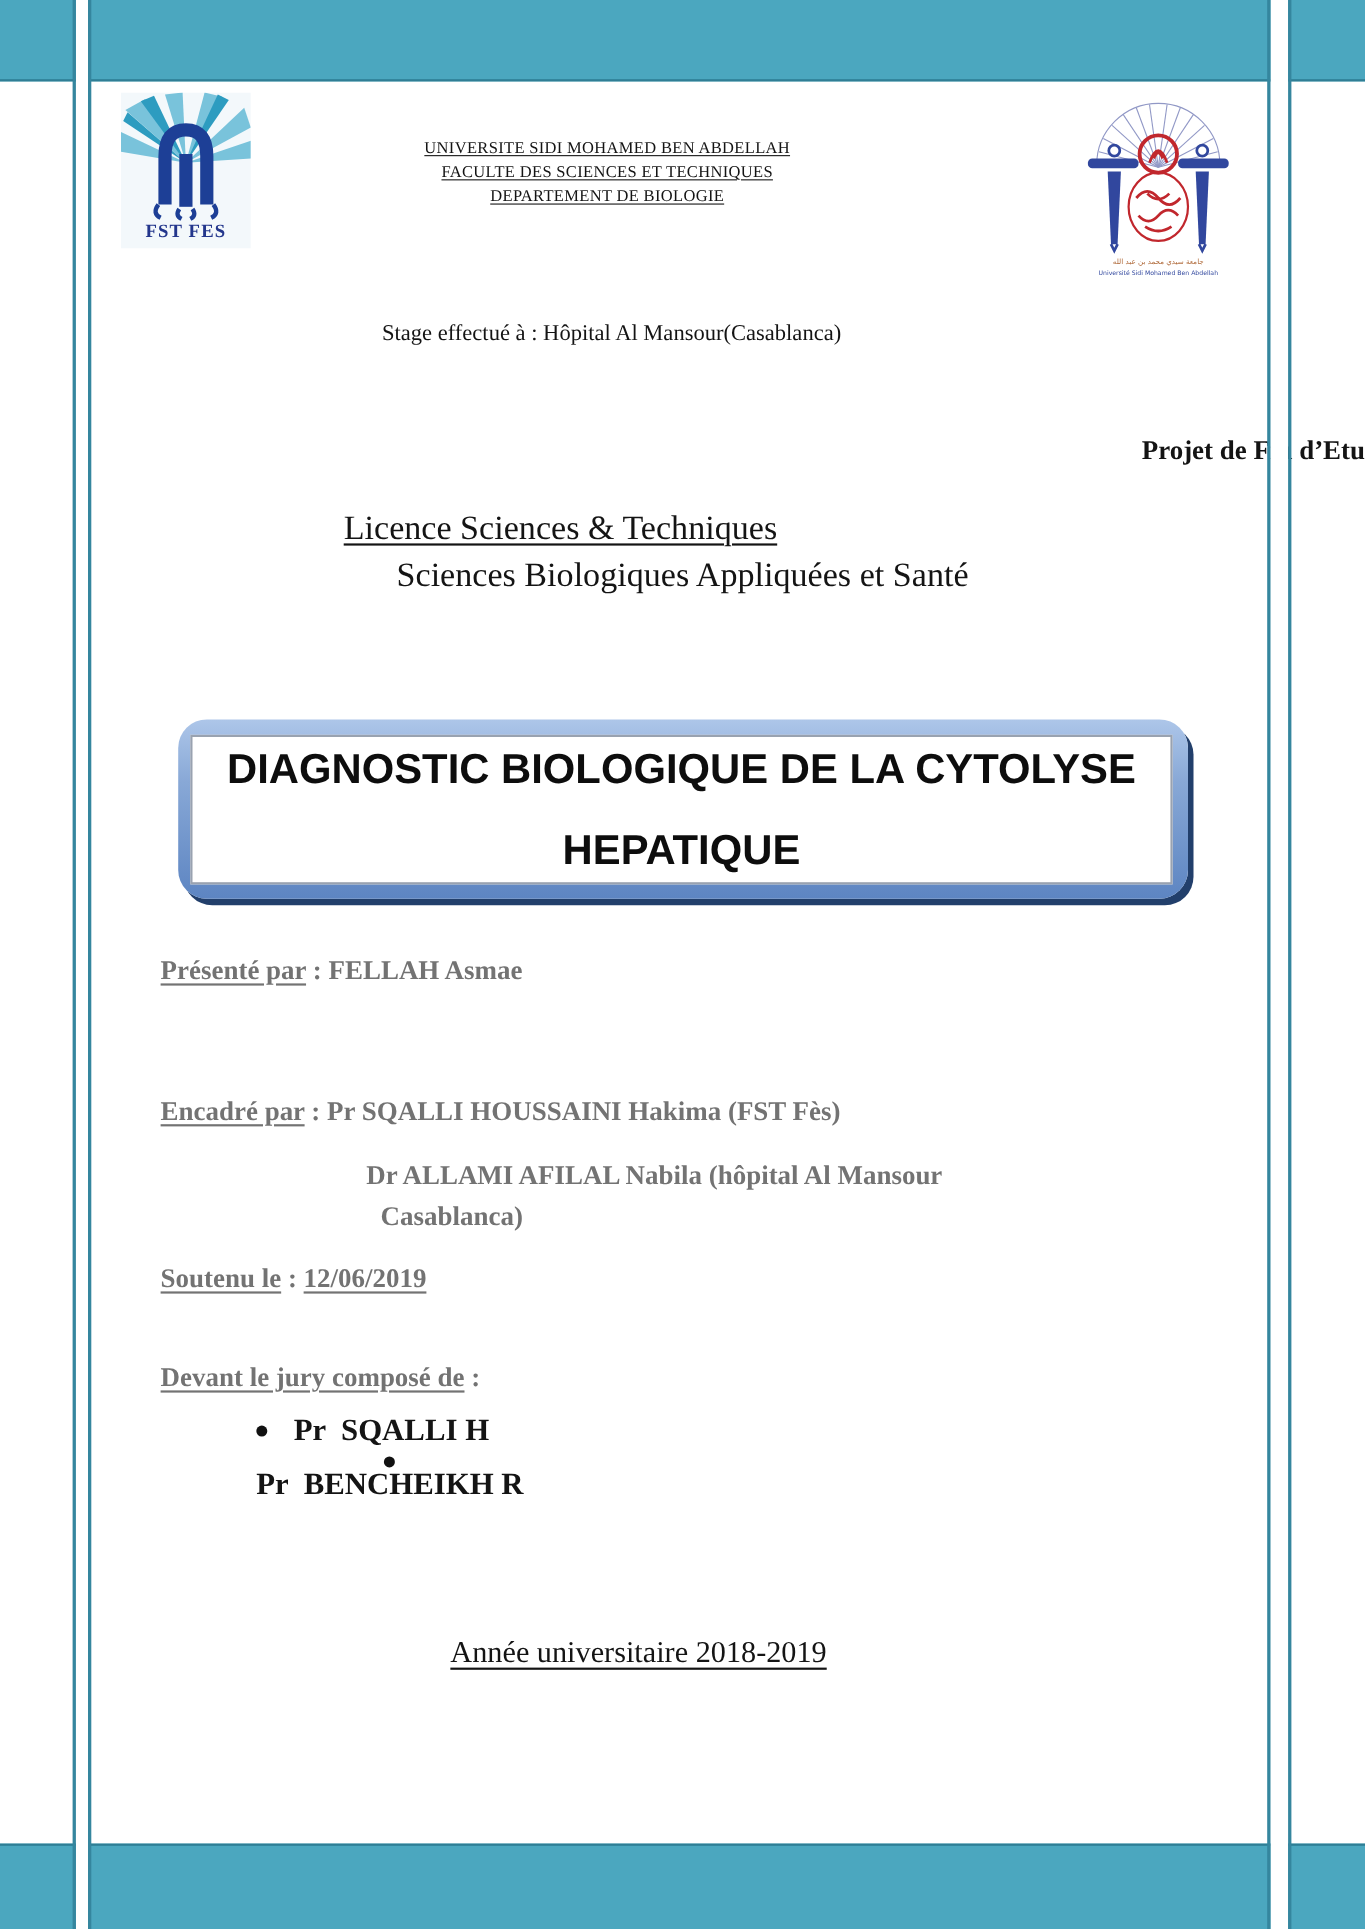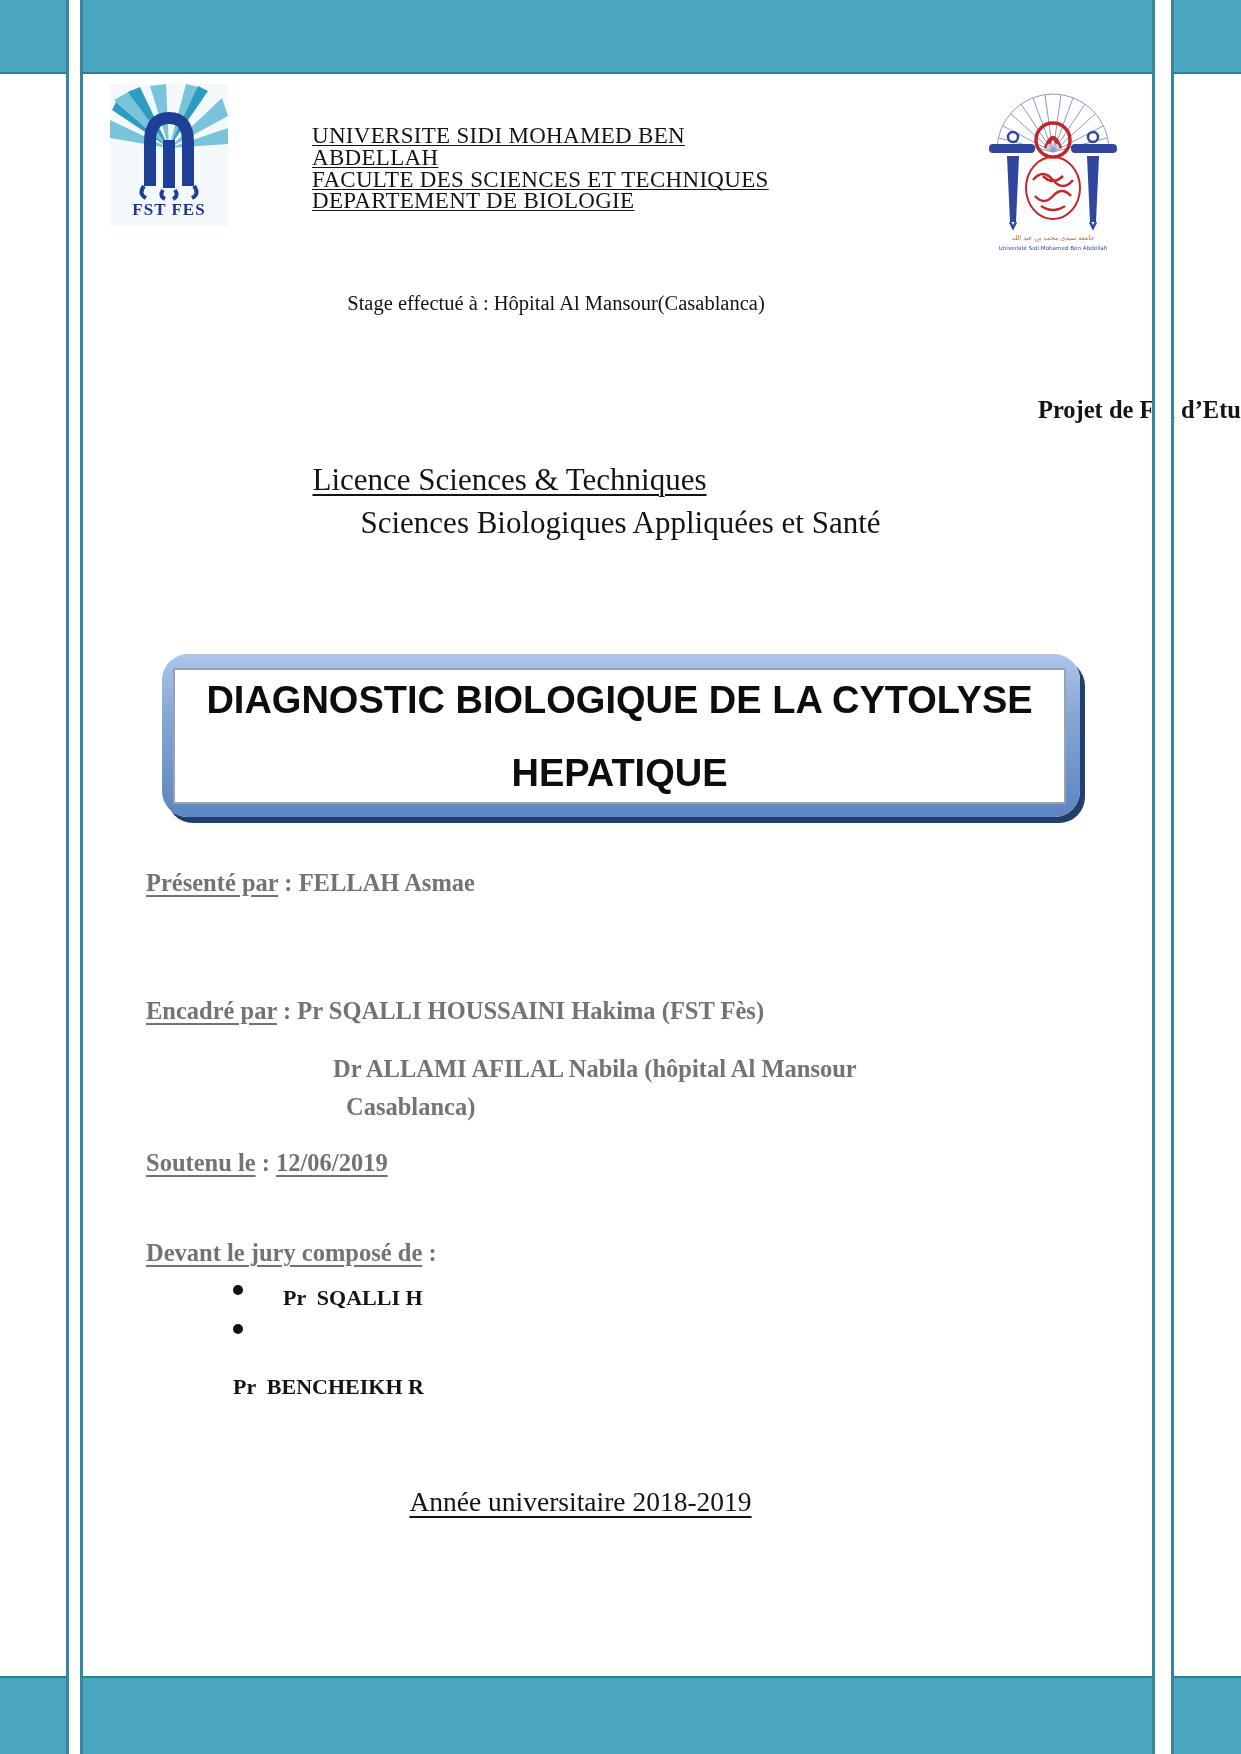--- a/index.html
+++ b/index.html
@@ -14,22 +14,22 @@
   .slit-left{left:69px;width:11px;}
   .slit-right{left:1155px;width:16px;}
   .vline{position:absolute;top:0;height:1754px;width:3px;background:var(--line,#35869E);z-index:3;}
   .vl1{left:66px;}.vl2{left:80px;}.vl3{left:1152px;}.vl4{left:1171px;}
 
   
   .fst-logo{position:absolute;left:110px;top:84px;width:118px;height:142px;}
   .emblem{position:absolute;left:983px;top:90px;width:140px;height:175px;}
 
   
-  .org{position:absolute;left:312px;top:125px;width:480px;text-align:left;
-       font-size:23px;line-height:21.8px;letter-spacing:.3px;}
+  .org{position:absolute;left:312px;top:125px;width:480px;text-align:center;
+       font-size:15px;line-height:21.8px;letter-spacing:.3px;}
   .org span{text-decoration:underline;text-underline-offset:2px;text-decoration-thickness:1px;}
 
   .stage{position:absolute;left:0;top:292px;width:1112px;text-align:center;font-size:20.5px;}
   .projet{position:absolute;left:0;top:396px;width:1241px;text-align:right;
           font-weight:bold;font-size:24.5px;padding-left:34px;}
   .licence{position:absolute;left:0;top:462px;width:1019px;text-align:center;font-size:31px;}
   .licence span{text-decoration:underline;text-underline-offset:4px;text-decoration-thickness:2px;}
   .specialty{position:absolute;left:0;top:505px;width:1241px;text-align:center;font-size:31px;}
 
   
@@ -44,22 +44,22 @@
 
   
   .pline{position:absolute;font-size:24.5px;font-weight:bold;color:#737373;white-space:nowrap;}
   .u{text-decoration:underline;text-underline-offset:4px;text-decoration-thickness:2px;}
   .l-presente{left:146px;top:869px;}
   .l-encadre{left:146px;top:997px;}
   .l-super2a{left:333px;top:1055px;}
   .l-super2b{left:346px;top:1093px;}
   .l-soutenu{left:146px;top:1149px;}
   .l-juryh{left:146px;top:1239px;}
-  .jury-row{position:absolute;left:233px;display:flex;column-gap:24px;
-            font-size:22px;font-weight:bold;gap:40px;}
+  .jury-row{position:absolute;left:233px;display:flex;align-items:center;column-gap:24px;
+            font-size:28px;font-weight:bold;}
   .jury-row.r1{top:1285px;}
   .jury-row.r2{top:1324px;flex-direction:column;}
   .bullet{display:inline-block;width:10px;height:10px;border-radius:50%;background:#111;}
   .jury-name{white-space:pre;}
 
   .annee{position:absolute;left:0;top:1486px;width:1161px;text-align:center;font-size:27.5px;}
   .annee span{text-decoration:underline;text-underline-offset:5px;text-decoration-thickness:1.5px;}
 </style>
 </head>
 <body>

